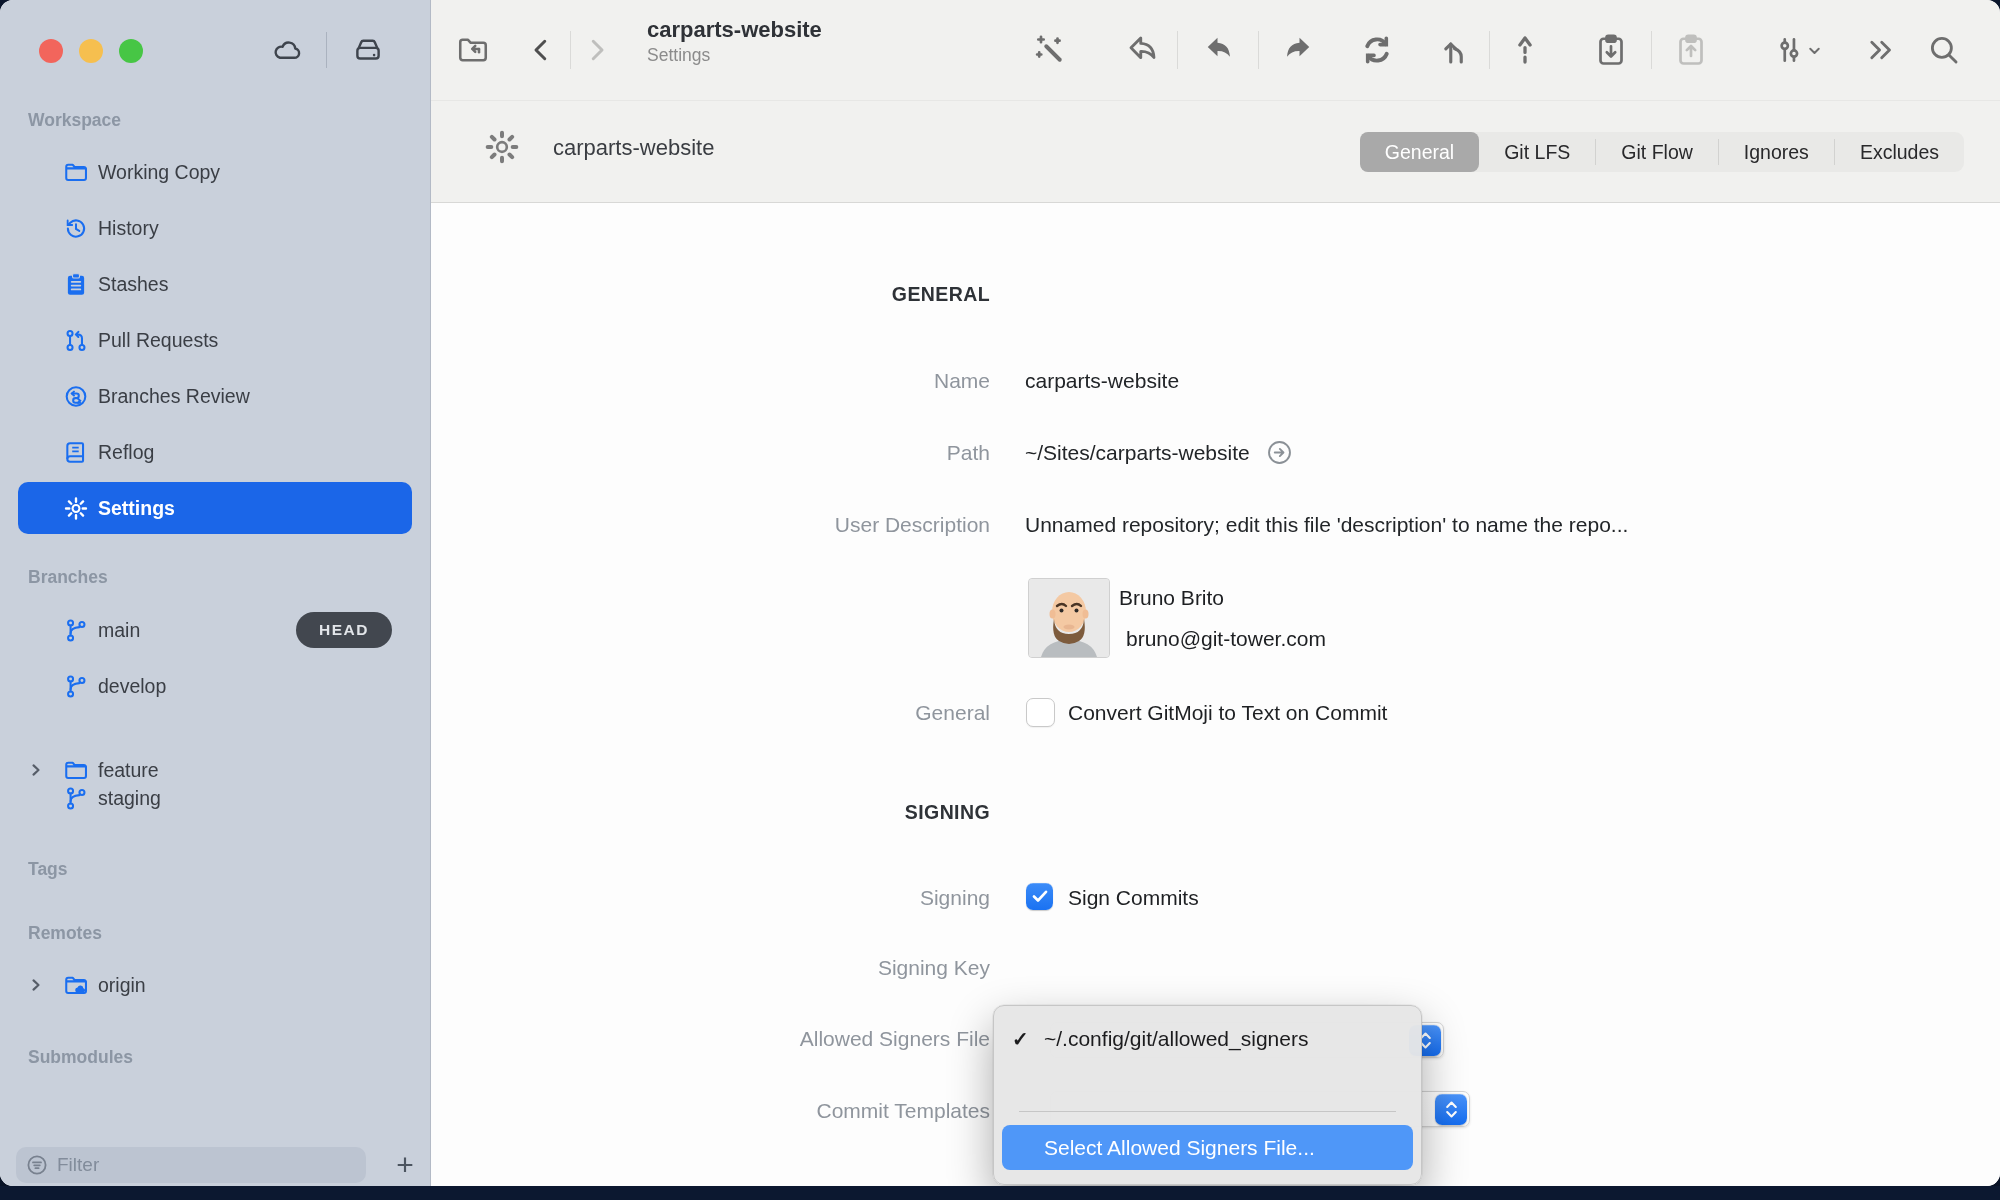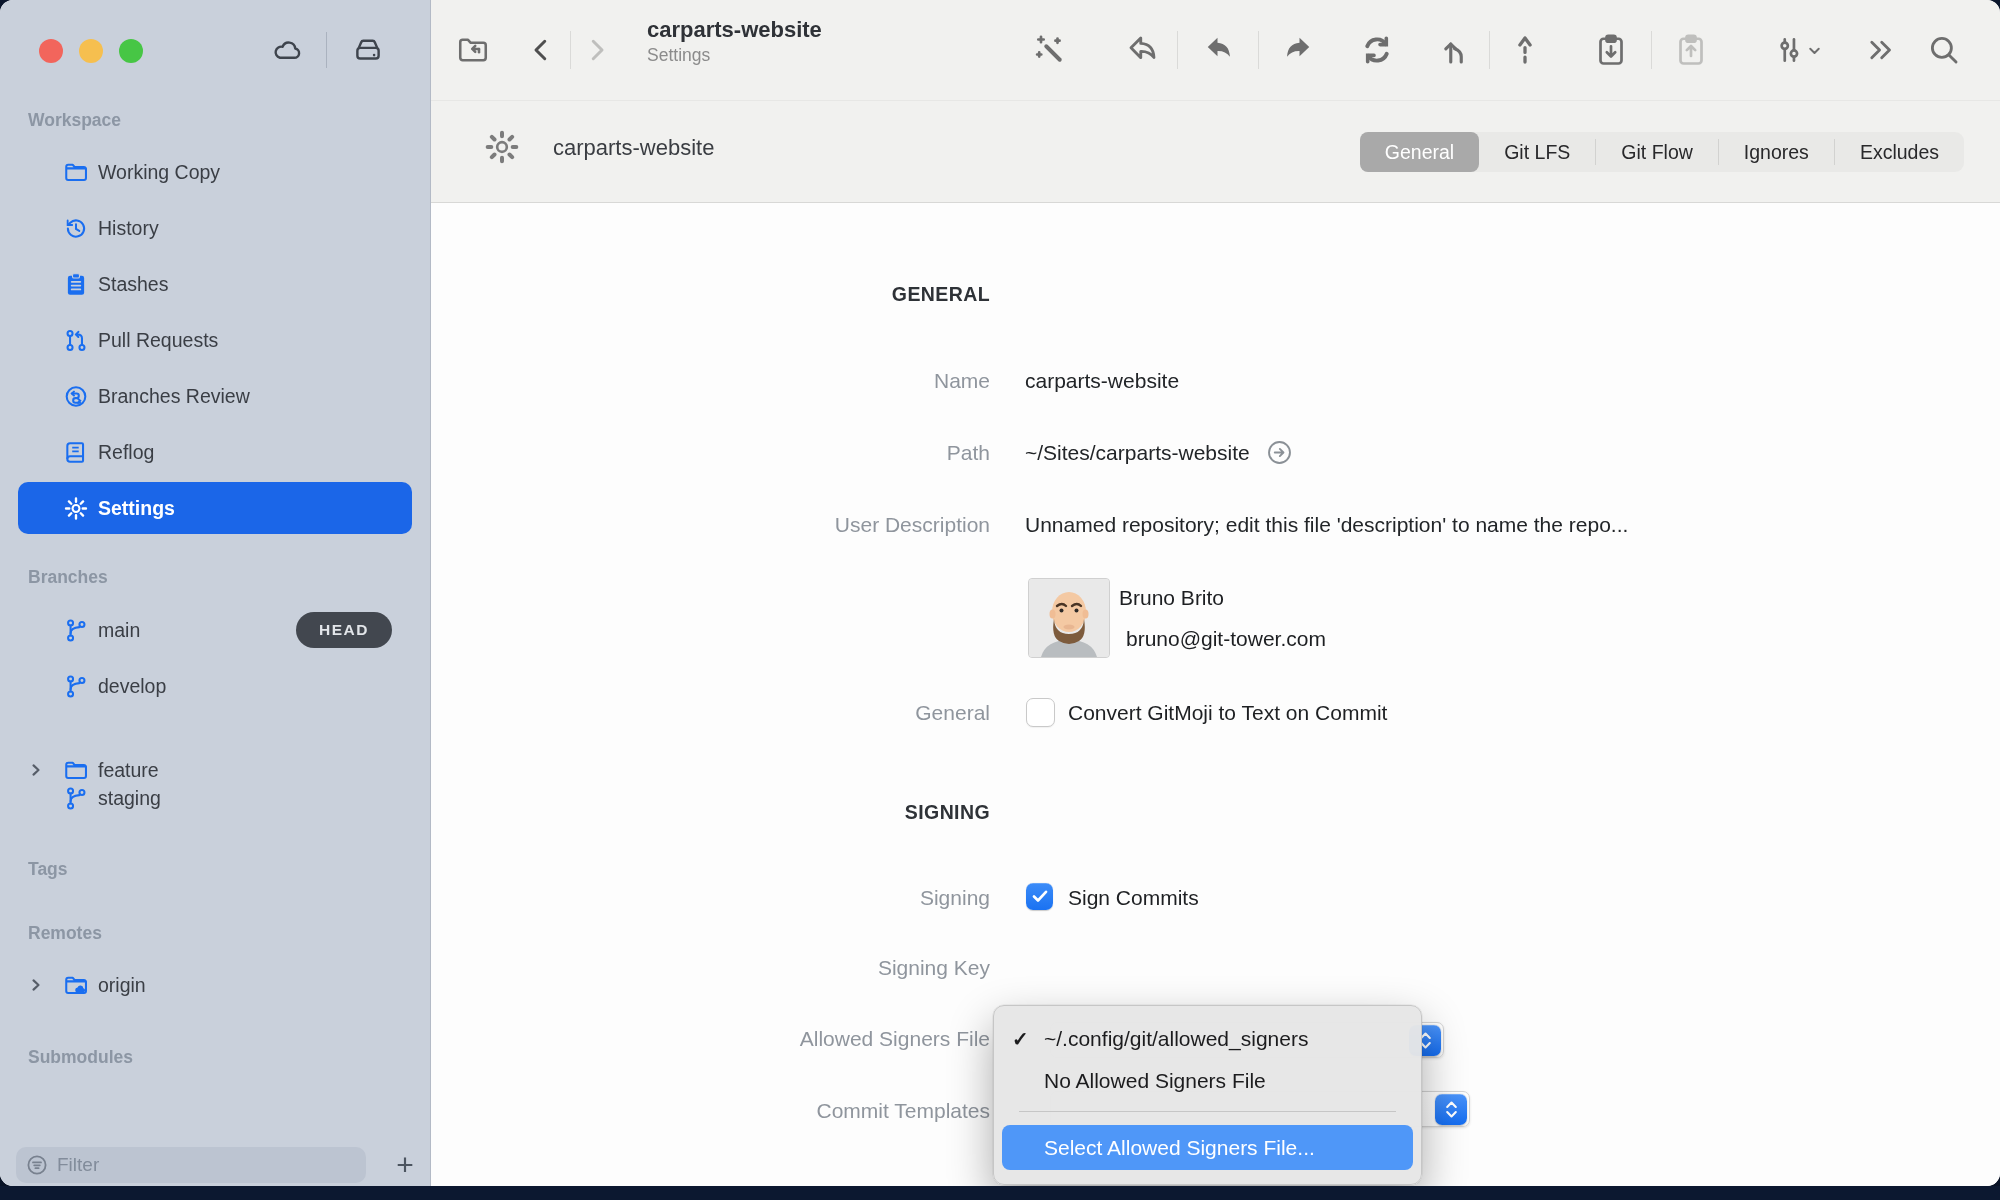--- a/index.html
+++ b/index.html
@@ -528,23 +528,20 @@
                 <path d="M2.2 12 6.5 16.4 10.8 12"></path>
               </svg>
             </span>
       </div>
 
       <div class="popup">
         <div class="mi" style="top:16px;">
           <span class="mcheck">✓</span>
           <span class="mtext">~/.config/git/allowed_signers</span>
         </div>
-        <div class="mi" style="top:58px;">
-          <span class="mtext">No Allowed Signers File</span>
-        </div>
         <div class="msep" style="top:105px;"></div>
         <div class="mi hl" style="top:119px;">
           <span class="mtext">Select Allowed Signers File...</span>
         </div>
       </div>
     </div>
   </div>
 
 </div>
 <div class="bottomstrip"></div>

